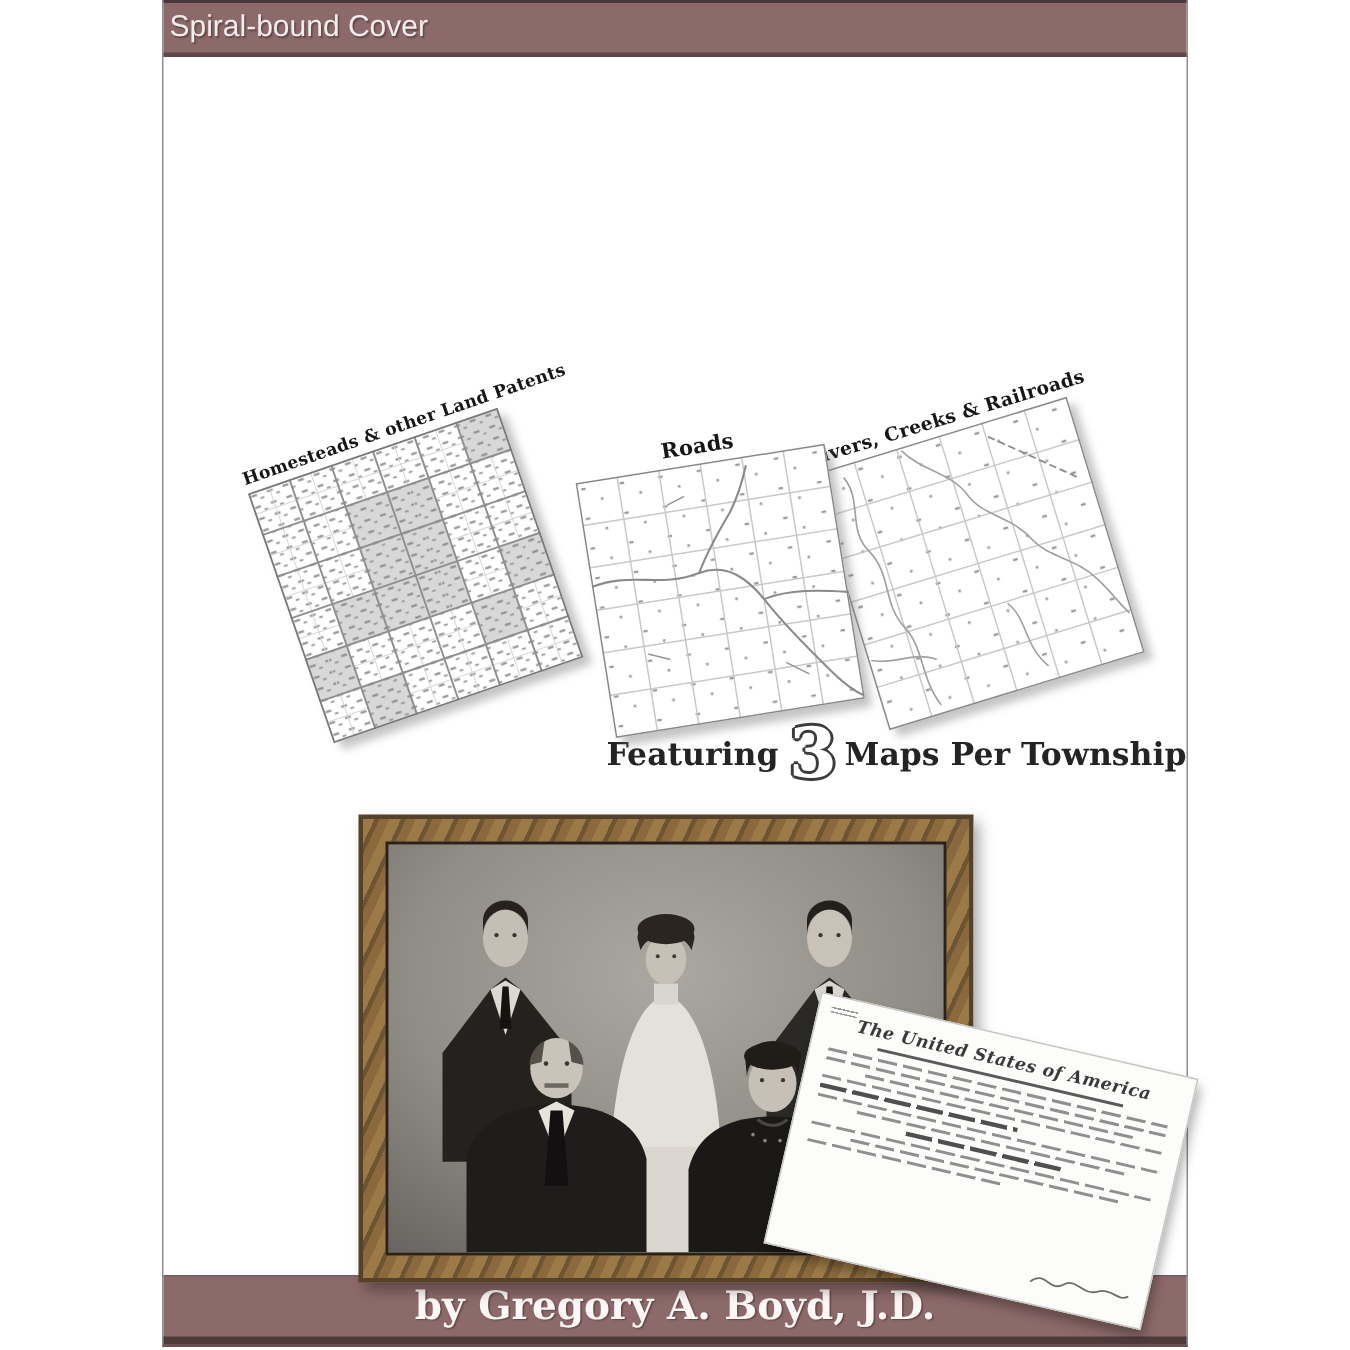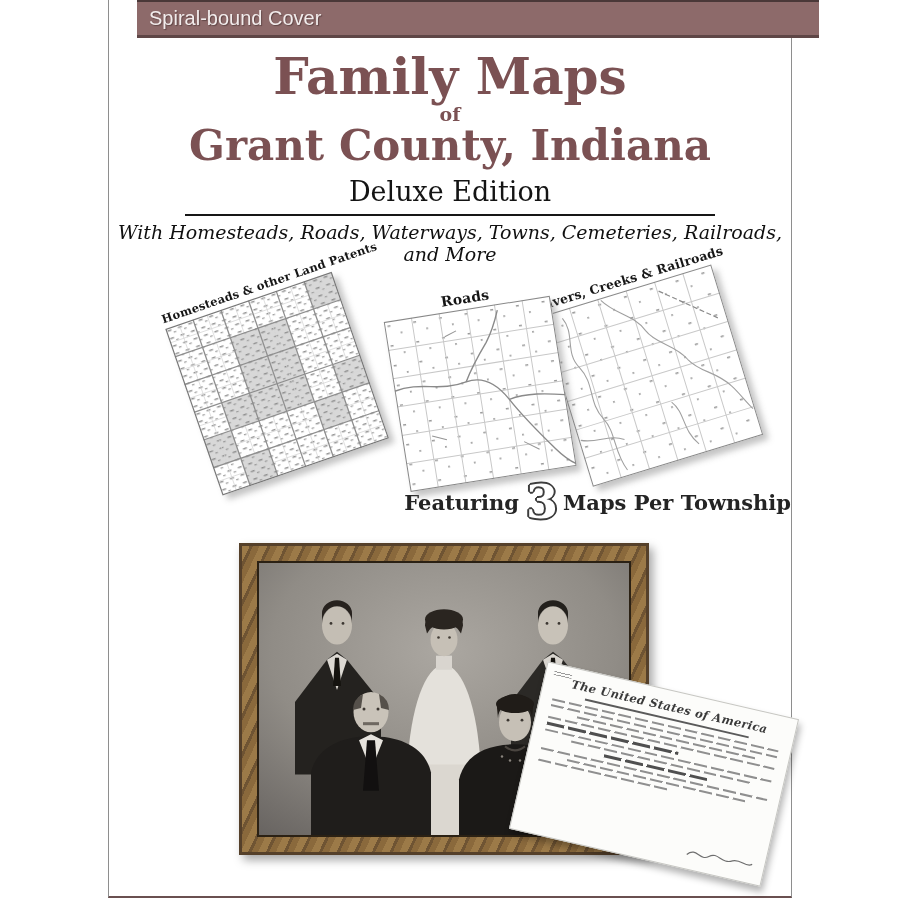--- a/index.html
+++ b/index.html
@@ -4,21 +4,21 @@
 <style>
   html,body{margin:0;padding:0;background:#ffffff;}
   .stage{position:relative;width:900px;height:900px;background:#ffffff;overflow:hidden;
          font-family:"DejaVu Serif", serif;}
   .cover{position:absolute;left:108px;top:0;width:684px;height:898px;background:#fff;
          border-left:1px solid #8e8e8e;border-right:1px solid #8e8e8e;border-bottom:2px solid #6a5050;
          box-sizing:border-box;}
   
   .topbar{position:absolute;top:0;left:0;width:100%;height:38px;background:#8d6a6a;
           border-top:2px solid #4a3838;border-bottom:3px solid #5e4646;box-sizing:border-box;
-          display:flex;align-items:center;padding-left:12px;cursor:pointer;margin-left:28px;}
+          display:flex;align-items:center;padding-left:4px;cursor:pointer;}
   .topbar span{font:20px "Liberation Sans", sans-serif;color:#f2ecec;
                text-shadow:1px 1px 1px rgba(60,40,40,.55);}
   
   .titles{position:absolute;top:52px;left:0;width:100%;text-align:center;color:#7b5153;}
   .t1{font-weight:bold;font-size:50px;line-height:1;}
   .t-of{font-weight:bold;font-size:19px;line-height:1;margin-top:3px;}
   .t2{font-weight:bold;font-size:42px;line-height:1;margin-top:1px;}
   .t3{font-size:27px;color:#141414;margin-top:9px;}
   .rule{width:530px;height:2px;background:#161616;margin:7px auto 5px;}
   .subtitle{font-style:italic;font-size:19px;color:#101010;}
@@ -72,28 +72,20 @@
 </head>
 <body>
 
 <div class="stage">
   <div class="cover">
 
     <div class="topbar">
       <span>Spiral-bound Cover</span>
     </div>
 
-    <div class="titles">
-      <div class="t1">Family Maps</div>
-      <div class="t-of">of</div>
-      <div class="t2">Grant County, Indiana</div>
-      <div class="t3">Deluxe Edition</div>
-      <div class="rule"></div>
-      <div class="subtitle">With Homesteads, Roads, Waterways, Towns, Cemeteries, Railroads, and More</div>
-    </div>
 
     <div class="maps">
 
       <div class="map map1">
         <div class="mlabel">Homesteads &amp; other Land Patents</div>
         <svg class="sq" width="176" height="176" viewBox="0 0 176 176">
           <defs>
             <pattern id="sp1" width="11" height="8" patternUnits="userSpaceOnUse">
               <rect x="1.5" y="2" width="4" height="1.5" fill="#828282"></rect>
               <rect x="7" y="5" width="2.6" height="1.3" fill="#909090"></rect>
@@ -259,15 +251,18 @@
       <div class="dl ind"></div>
       <div class="dl bold ctr"></div>
       <div class="dl"></div>
       <div class="dl ind"></div>
       <div class="dl short"></div>
       <svg class="doc-sig" width="70" height="18" viewBox="0 0 70 18">
         <path d="M2,12 C10,2 16,16 24,9 C32,2 38,14 48,8 C56,4 62,12 68,7" stroke="#6e6e6e" stroke-width="1.2" fill="none"></path>
       </svg>
     </div>
 
+    <div class="bottombar">
+      <span>by Gregory A. Boyd, J.D.</span>
+    </div>
 
   </div>
 </div>
 
 </body></html>

